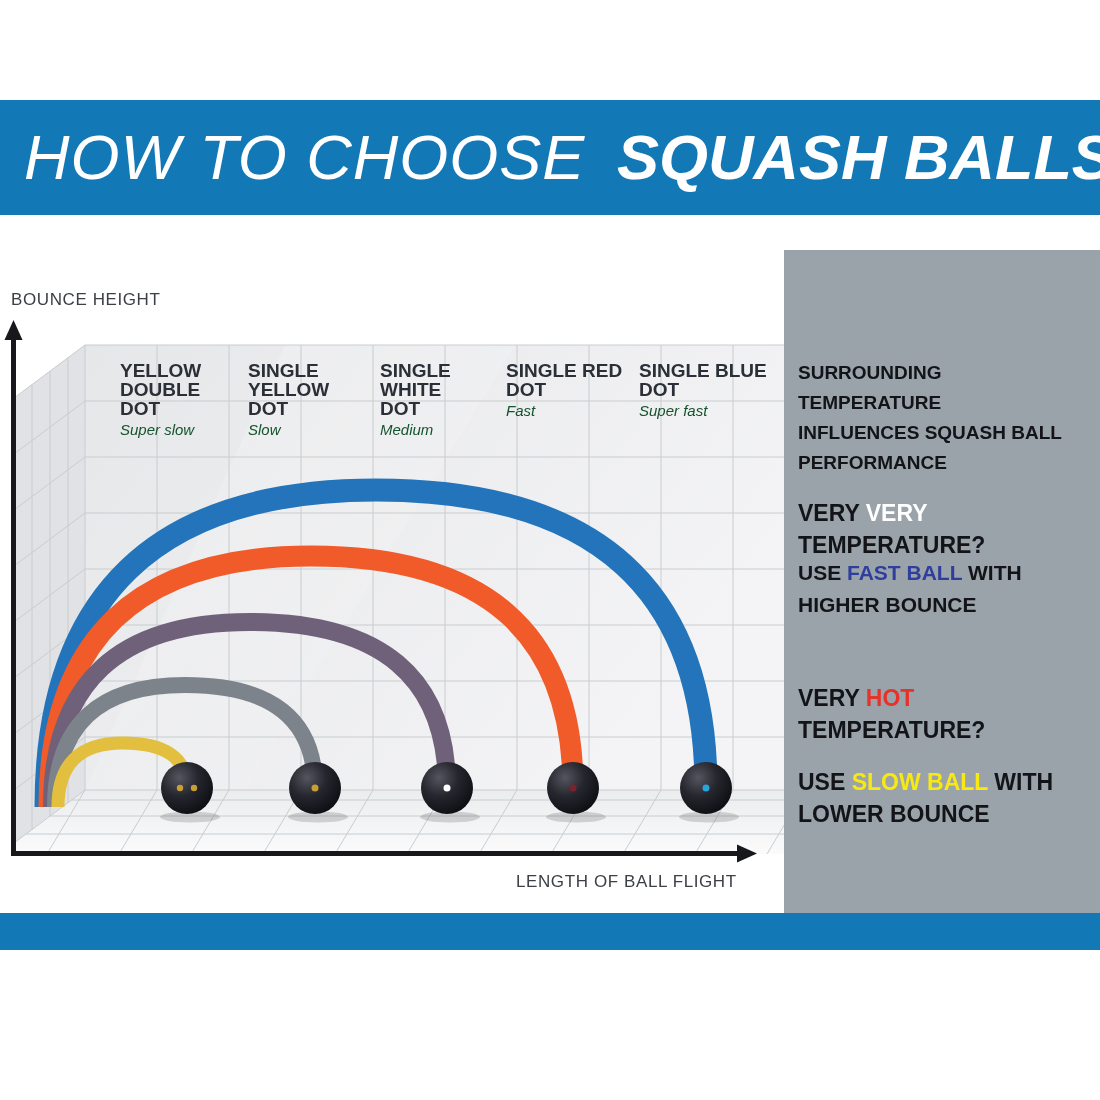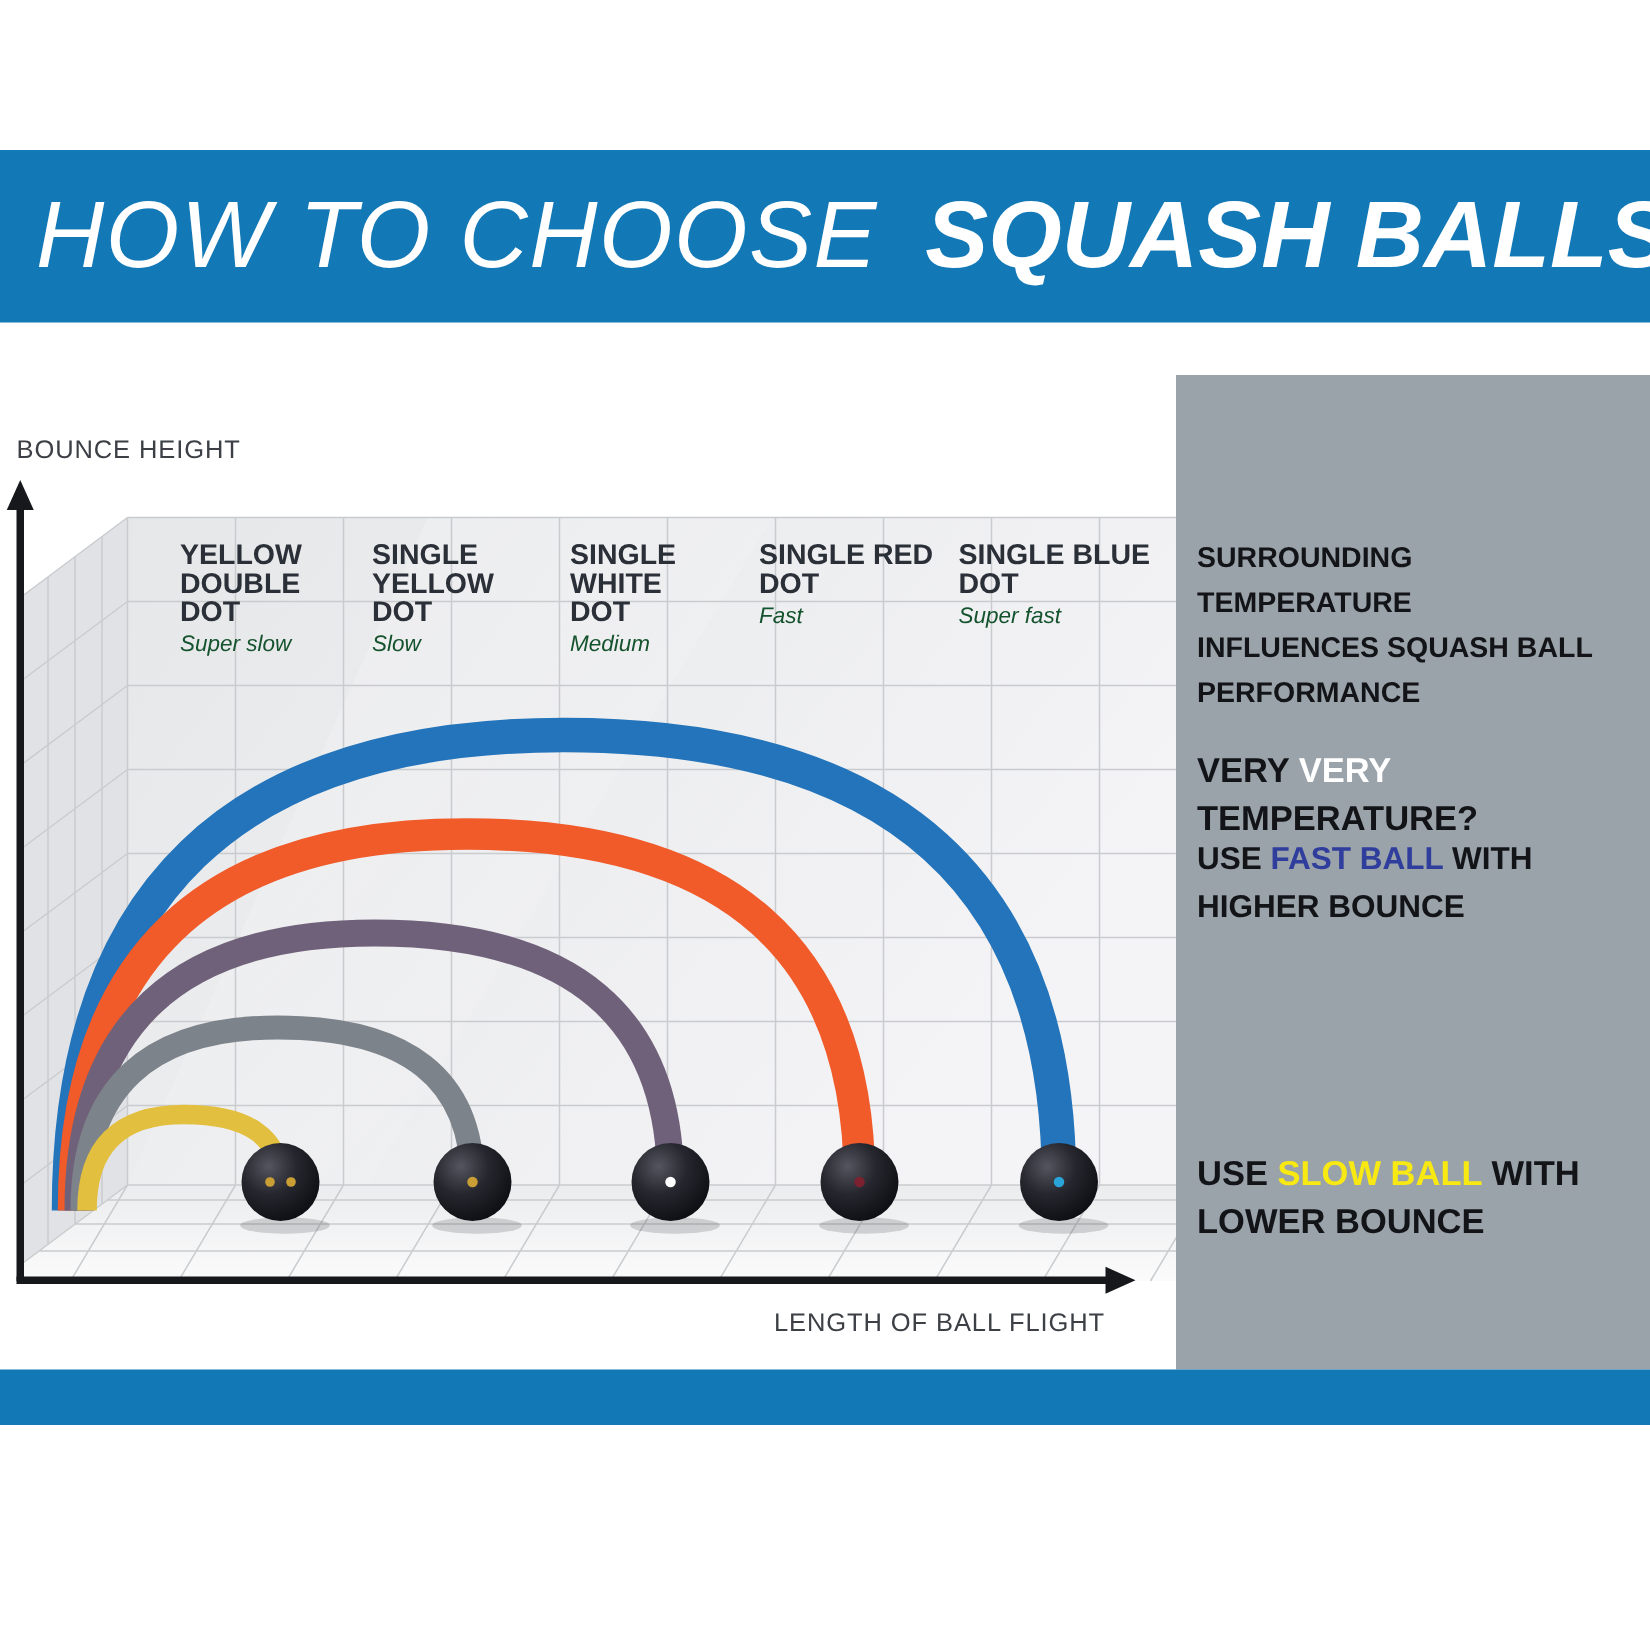--- a/index.html
+++ b/index.html
@@ -128,19 +128,20 @@
     <div class="axis-label x">LENGTH OF BALL FLIGHT</div>
   </div>
 
   <div class="sidebar" style="background: rgb(154, 162, 170);">
     <p class="sb-intro">SURROUNDING TEMPERATURE
 INFLUENCES SQUASH BALL
 PERFORMANCE</p>
     <p class="sb-q-cold"><span>VERY </span><span style="color: rgb(255, 255, 255);">VERY</span><span> TEMPERATURE?</span></p>
     <p class="sb-use-fast"><span>USE </span><span style="color: rgb(47, 62, 156);">FAST BALL</span><span> WITH
 HIGHER BOUNCE</span></p>
+    <p class="sb-q-hot"><span>VERY </span><span style="color: rgb(230, 51, 42);">HOT</span><span> TEMPERATURE?</span></p>
     <p class="sb-use-slow"><span>USE </span><span style="color: rgb(247, 233, 17);">SLOW BALL</span><span> WITH
 LOWER BOUNCE</span></p>
   </div>
 
   <div class="band-bottom" style="background: rgb(18, 120, 182);"></div>
 
 </div>
 
 </body></html>

